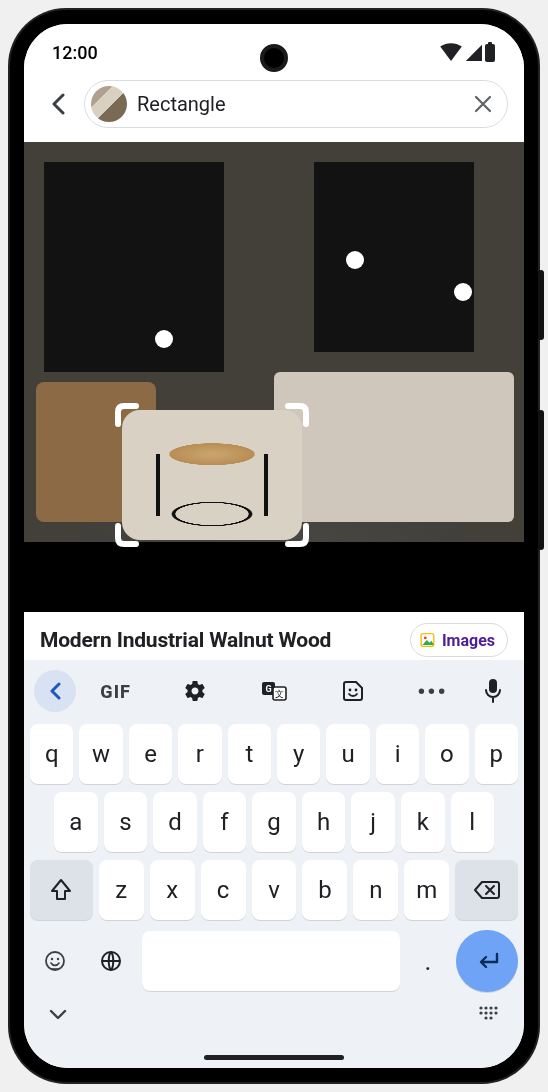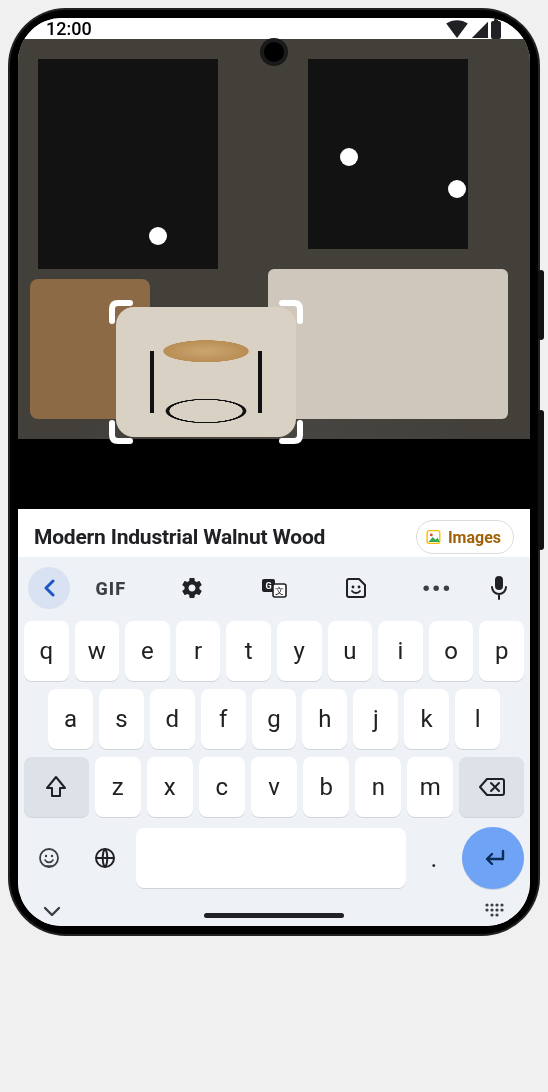--- a/index.html
+++ b/index.html
@@ -1,23 +1,23 @@
 <!DOCTYPE html>
 <html><head>
 <meta charset="utf-8">
 <style>
   * { box-sizing: border-box; margin: 0; padding: 0; font-family: -apple-system, BlinkMacSystemFont, 'Segoe UI', Roboto, Arial, sans-serif; }
   body { background: #f0f0f0; display: flex; justify-content: center; padding: 10px; }
 
   .phone-frame {
     width: 528px;
-    height: 924px;
+    height: 1072px;
     background: #000;
     border-radius: 56px;
-    padding: 8px;
+    padding: 14px;
     position: relative;
     box-shadow: 0 0 0 2px #222;
   }
   .side-btn { position:absolute; right:-6px; width:6px; background:#111; border-radius:3px; }
   .side-btn.b1 { top:260px; height:70px; }
   .side-btn.b2 { top:400px; height:140px; }
 
   .screen {
     width: 100%;
     height: 100%;
@@ -165,21 +165,21 @@
     font-weight:bold;
   }
   .result-title { font-size:21px; color:#202124; letter-spacing:-0.2px; white-space:nowrap; overflow:hidden; }
   .images-chip {
     flex:none;
     height:34px;
     border:1px solid #dadce0;
     border-radius:17px;
     display:flex; align-items:center; gap:6px;
     padding:0 12px 0 8px;
-    color:#a16207;
+    color:#4c1d95;
     font-size:16px;
     overflow:hidden;
     max-width:98px;
   }
   .images-chip .ico { width:18px; height:18px; }
 
   
   .kbd {
     flex:1;
     background:#eef1f6;
@@ -271,20 +271,36 @@
         <svg width="18" height="18" viewBox="0 0 20 20">
             <path fill="#202124" d="M2 20 L20 20 L20 2 Z"></path>
           </svg>
         <svg width="12" height="20" viewBox="0 0 12 20">
             <rect x="1" y="2" width="10" height="18" rx="2" fill="#202124"></rect>
             <rect x="4" y="0" width="4" height="3" rx="1" fill="#202124"></rect>
           </svg>
       </div>
     </div>
 
+    <div class="search-row">
+      <div class="back-arrow">
+        <svg width="14" height="22" viewBox="0 0 14 22">
+            <path d="M12 2 L3 11 L12 20" stroke="#3c4043" stroke-width="3" fill="none" stroke-linecap="round" stroke-linejoin="round"></path>
+          </svg>
+      </div>
+      <div class="search-pill">
+        <div class="thumb"></div>
+        <div class="search-text">Rectangle</div>
+        <div class="clear-x">
+          <svg width="20" height="20" viewBox="0 0 20 20">
+              <path d="M3 3 L17 17 M17 3 L3 17" stroke="#5f6368" stroke-width="2.2" stroke-linecap="round"></path>
+            </svg>
+        </div>
+      </div>
+    </div>
 
     <div class="viewer">
       <div class="room"></div>
       <div class="dot" style="left:131px;top:188px"></div>
       <div class="dot" style="left:322px;top:109px"></div>
       <div class="dot" style="left:430px;top:141px"></div>
 
       <div class="crop">
         <div class="crop-inner"></div>
         <div class="corner tl">

